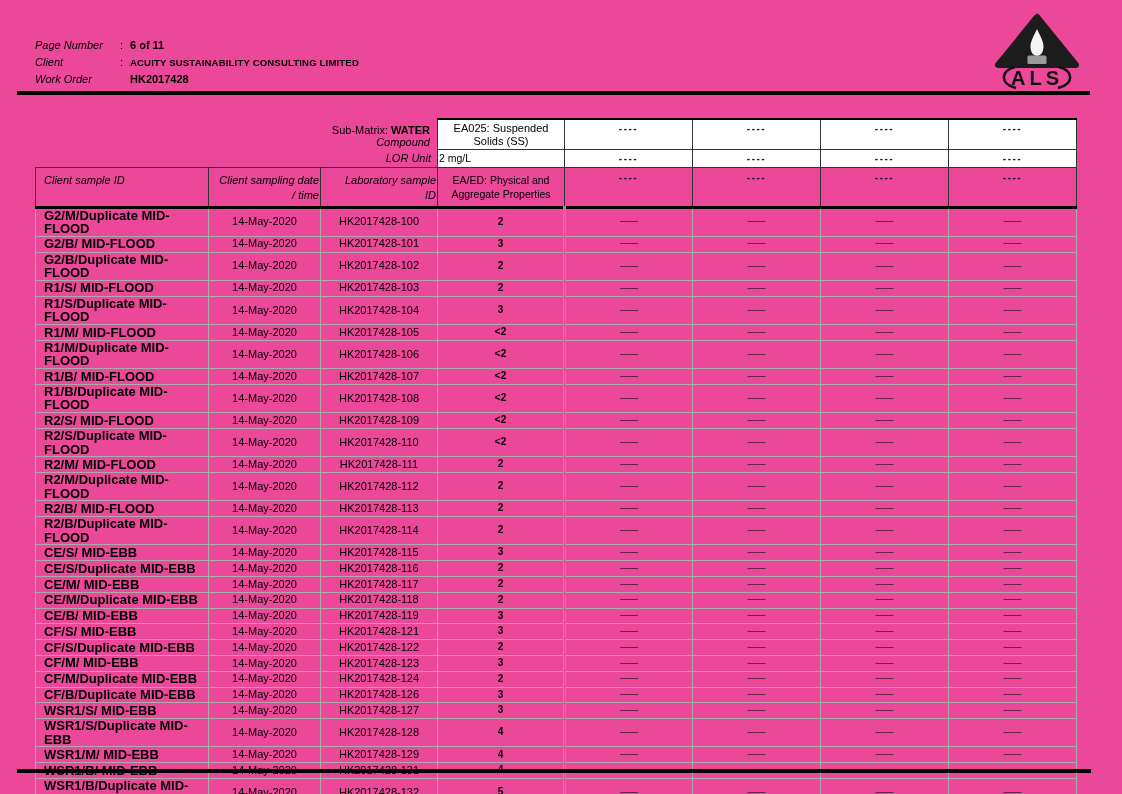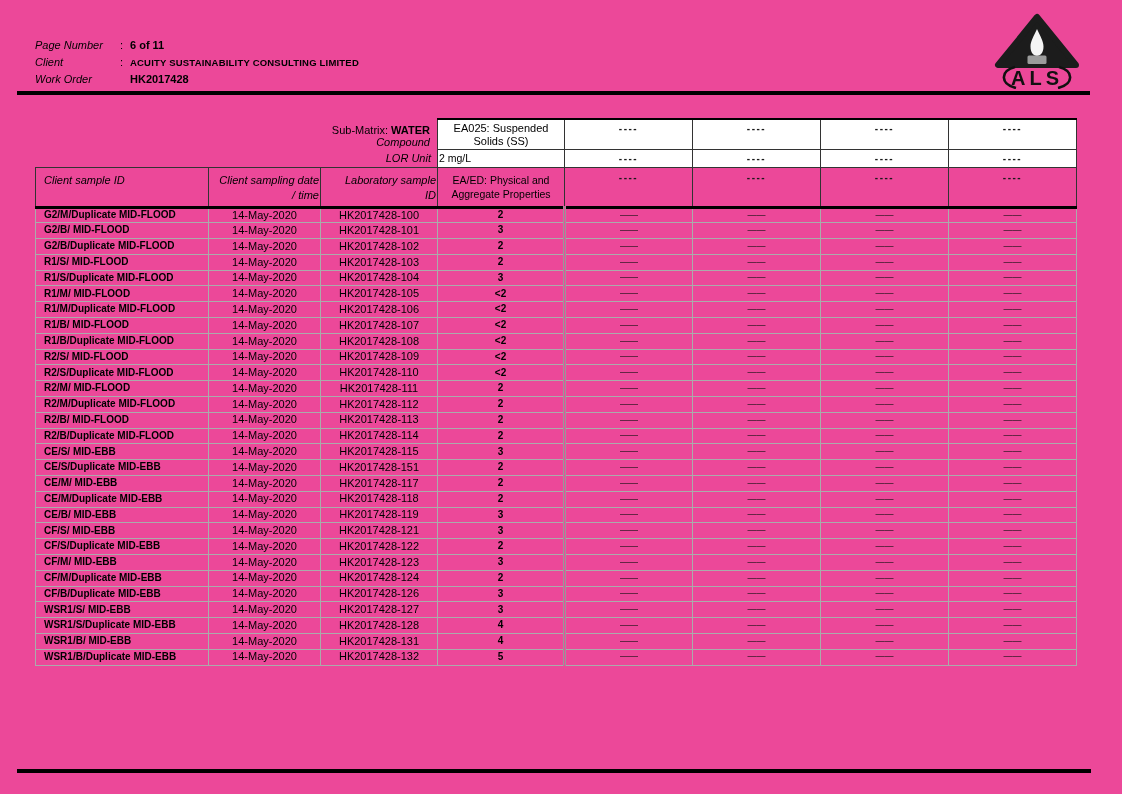--- a/index.html
+++ b/index.html
@@ -47,21 +47,21 @@
 
   td.idh { font-style:italic; font-size:11px; vertical-align:top; text-align:right; line-height:15px; padding-top:5px; }
   td.idh1 { text-align:left; padding-left:8px; }
 
   td.dashA, td.dashB, td.dashC { text-align:center; font-weight:bold; font-size:10px; letter-spacing:1.5px; color:#1a1a1a; }
   td.dashA { vertical-align:top; padding-top:3px; }
   td.dashB { vertical-align:middle; }
   td.dashC { vertical-align:top; padding-top:4px; }
 
   tbody td { border:1px solid #ababab; height:15.8px; padding:0; vertical-align:middle; line-height:1.05; }
-  td.c1 { font-size:10px; font-weight:bold; padding-left:8px; text-align:left; }
+  td.c1 { font-size:13px; font-weight:bold; padding-left:8px; text-align:left; }
   td.c2, td.c3 { font-size:11px; text-align:center; }
   td.c4 { font-size:10px; font-weight:bold; text-align:center; border-right:3px double #999; }
   td.c5 { font-size:9px; text-align:center; color:#111; letter-spacing:0; }
 </style>
 </head>
 <body>
 
 <div class="page">
 
   <div class="meta">
@@ -302,21 +302,21 @@
           <td class="c3">HK2017428-115</td>
           <td class="c4">3</td>
           <td class="c5">——</td>
           <td class="c5">——</td>
           <td class="c5">——</td>
           <td class="c5">——</td>
         </tr>
         <tr>
           <td class="c1">CE/S/Duplicate MID-EBB</td>
           <td class="c2">14-May-2020</td>
-          <td class="c3">HK2017428-151</td>
+          <td class="c3">HK2017428-116</td>
           <td class="c4">2</td>
           <td class="c5">——</td>
           <td class="c5">——</td>
           <td class="c5">——</td>
           <td class="c5">——</td>
         </tr>
         <tr>
           <td class="c1">CE/M/ MID-EBB</td>
           <td class="c2">14-May-2020</td>
           <td class="c3">HK2017428-117</td>
@@ -410,20 +410,30 @@
           <td class="c1">WSR1/S/Duplicate MID-EBB</td>
           <td class="c2">14-May-2020</td>
           <td class="c3">HK2017428-128</td>
           <td class="c4">4</td>
           <td class="c5">——</td>
           <td class="c5">——</td>
           <td class="c5">——</td>
           <td class="c5">——</td>
         </tr>
         <tr>
+          <td class="c1">WSR1/M/ MID-EBB</td>
+          <td class="c2">14-May-2020</td>
+          <td class="c3">HK2017428-129</td>
+          <td class="c4">4</td>
+          <td class="c5">——</td>
+          <td class="c5">——</td>
+          <td class="c5">——</td>
+          <td class="c5">——</td>
+        </tr>
+        <tr>
           <td class="c1">WSR1/B/ MID-EBB</td>
           <td class="c2">14-May-2020</td>
           <td class="c3">HK2017428-131</td>
           <td class="c4">4</td>
           <td class="c5">——</td>
           <td class="c5">——</td>
           <td class="c5">——</td>
           <td class="c5">——</td>
         </tr>
         <tr>

